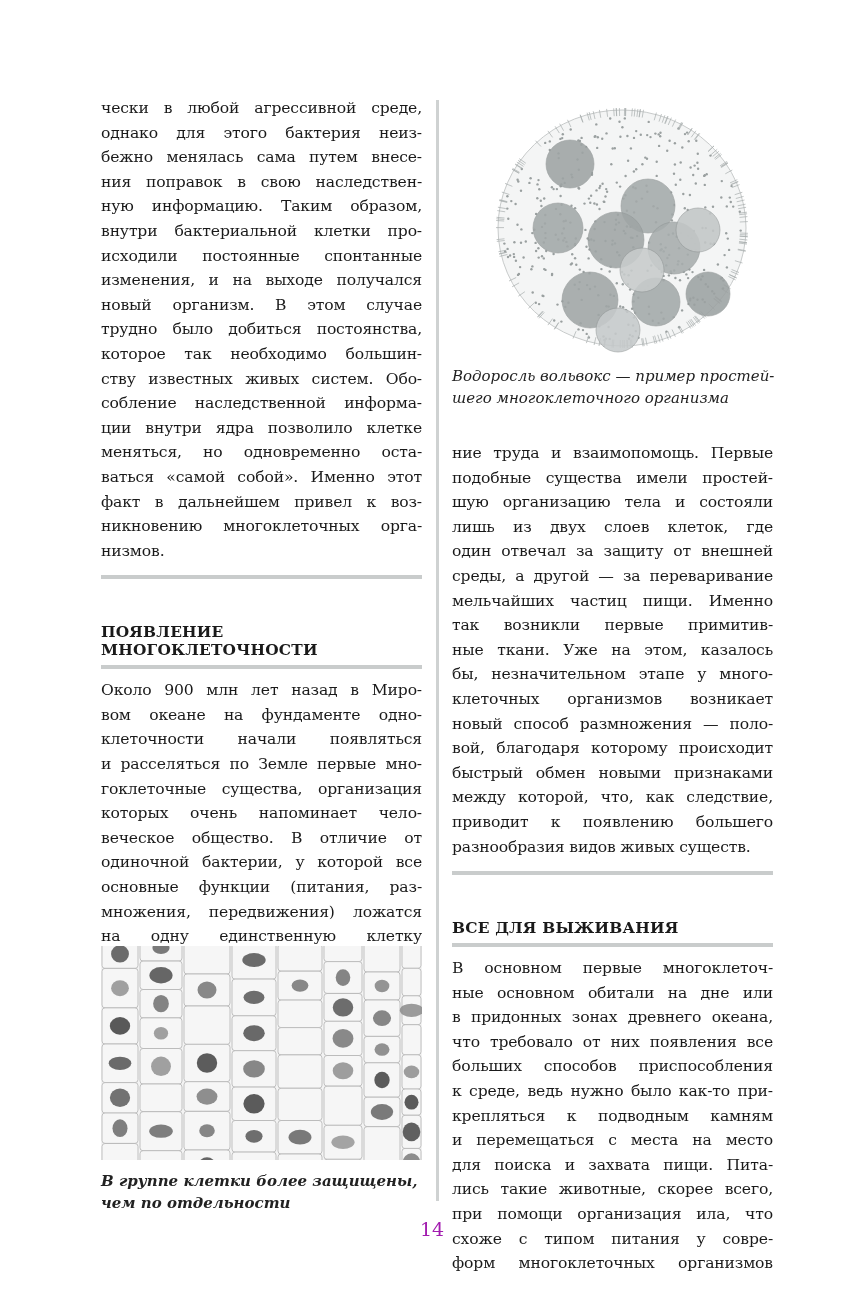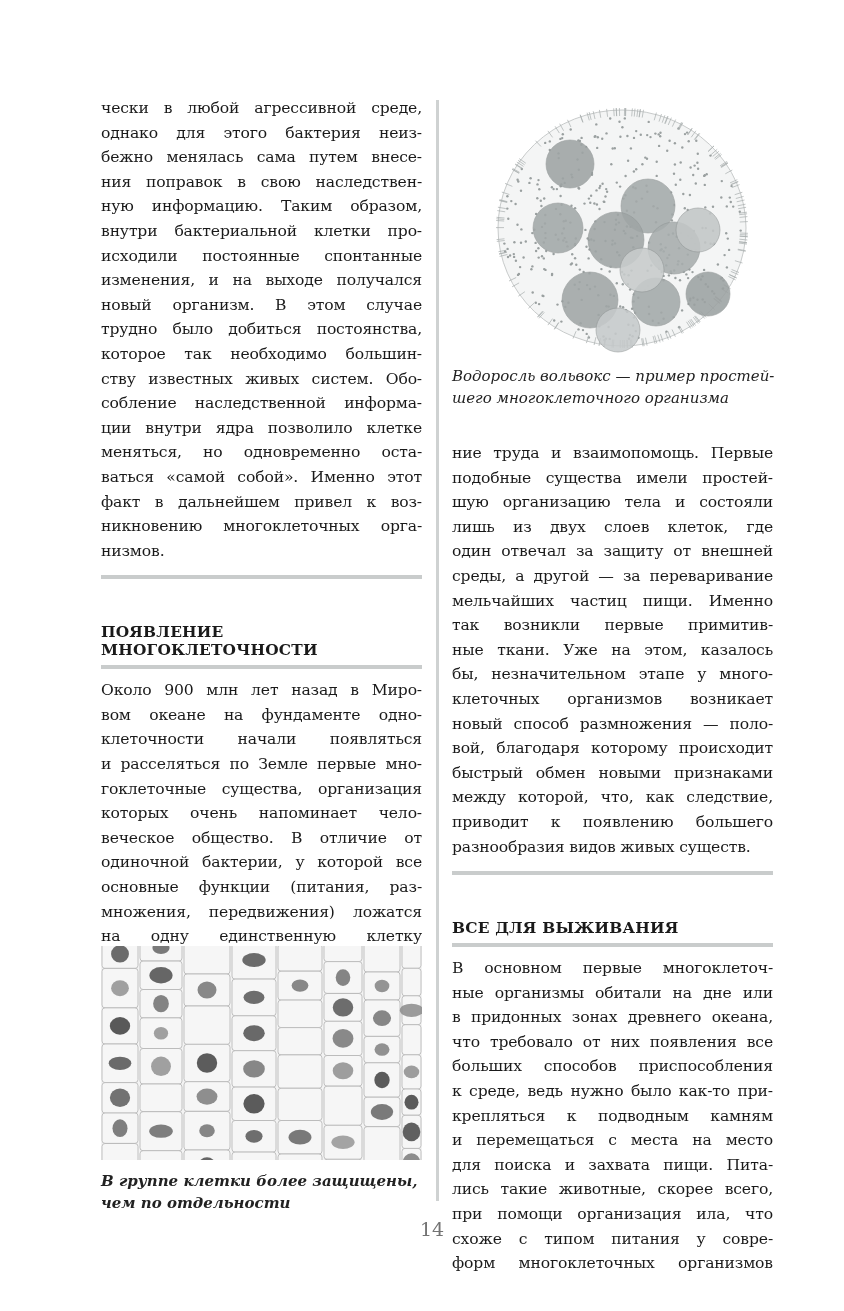--- a/index.html
+++ b/index.html
@@ -17,21 +17,21 @@
   }
   .para .ln { display: block; text-align: justify; text-align-last: justify; white-space: nowrap; }
   .para .ln.last { text-align-last: left; }
   .rule { height: 4px; background: #c9cccc; }
   .heading {
     font-size: 15.4px; letter-spacing: 0.2px; text-transform: none; margin: 0;
   }
   .vdivider { position: absolute; left: 436px; top: 100px; width: 3px; height: 1101px; background: #cfd2d2; }
   .caption { font-style: italic; font-size: 15px; line-height: 22px; color: #222; }
   .caption .ln { display: block; white-space: nowrap; }
-  .page-num { position: absolute; left: 420px; top: 1218px; font-size: 19px; color: #737373; }
+  .page-num { position: absolute; left: 420px; top: 1218px; font-size: 19px; color: #a21caf; }
 
   
   .volvox { position: absolute; left: 480px; top: 100px; width: 284px; height: 258px; }
   .cells { position: absolute; left: 101px; top: 946px; width: 321px; height: 214px; background: #f3f3f3; overflow: hidden; }
 </style>
 </head>
 <body>
 
 <div class="vdivider"></div>
 
@@ -814,21 +814,21 @@
     </p>
   <div style="height:12px"></div>
   <div class="rule"></div>
   <div style="height:44px"></div>
   <h2 class="heading">ВСЕ ДЛЯ ВЫЖИВАНИЯ</h2>
   <div style="height:6px"></div>
   <div class="rule"></div>
   <div style="height:9px"></div>
   <p class="para" id="rp2">
       <span class="ln">В основном первые многоклеточ-</span>
-      <span class="ln">ные организмы обитали на дне или</span>
+      <span class="ln">ные основном обитали на дне или</span>
       <span class="ln">в придонных зонах древнего океана,</span>
       <span class="ln">что требовало от них появления все</span>
       <span class="ln">больших способов приспособления</span>
       <span class="ln">к среде, ведь нужно было как-то при-</span>
       <span class="ln">крепляться к подводным камням</span>
       <span class="ln">и перемещаться с места на место</span>
       <span class="ln">для поиска и захвата пищи. Пита-</span>
       <span class="ln">лись такие животные, скорее всего,</span>
       <span class="ln">при помощи организация ила, что</span>
       <span class="ln">схоже с типом питания у совре-</span>

